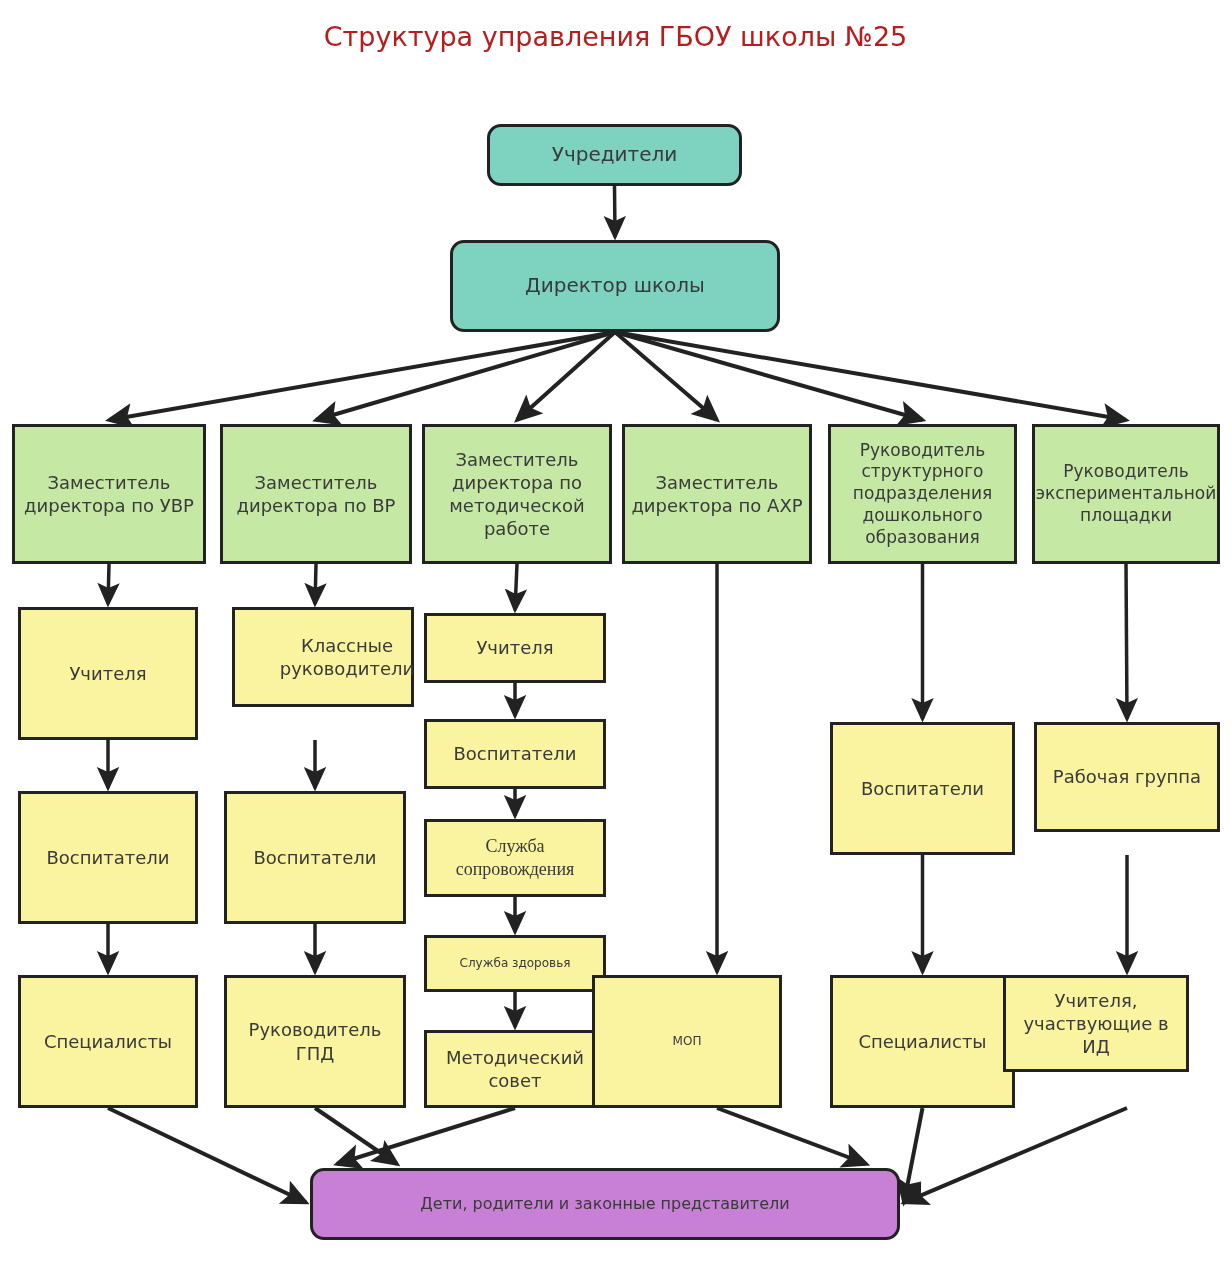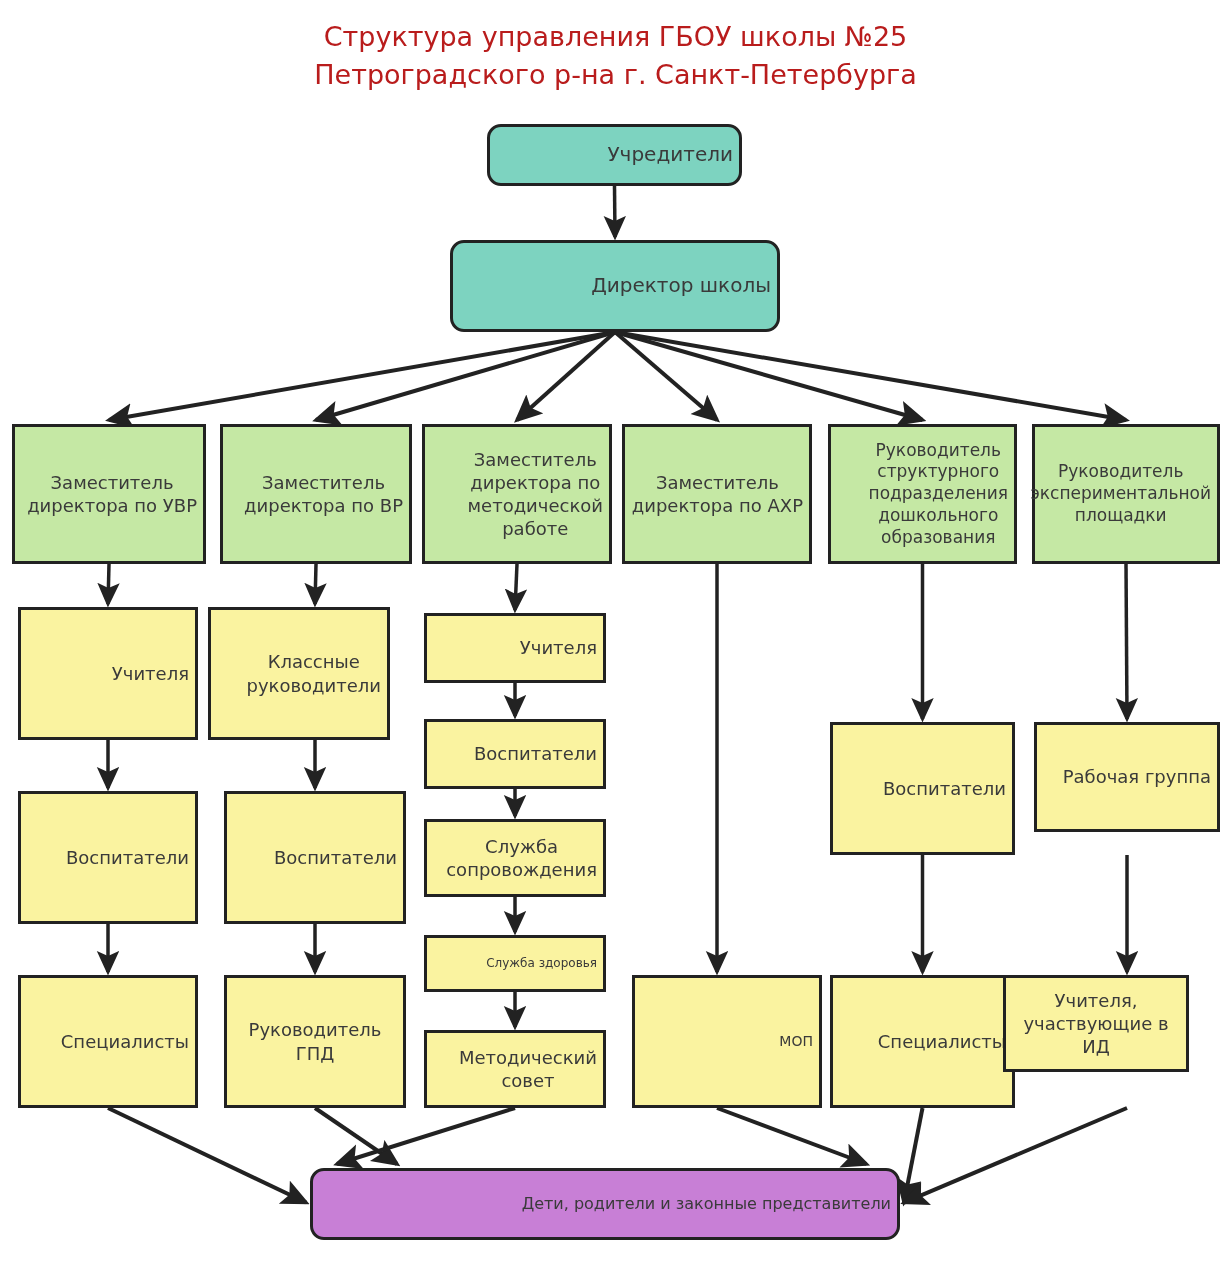--- a/index.html
+++ b/index.html
@@ -27,21 +27,21 @@
     width: 1231px;
     height: 1269px;
     pointer-events: none;
     z-index: 1;
   }
   .node {
     position: absolute;
     box-sizing: border-box;
     display: flex;
     align-items: center;
-    justify-content: flex-end;
+    justify-content: center;
     text-align: center;
     line-height: 1.28;
     z-index: 2;
     border: 3px solid #222222;
   }
   .node .label {
     display: block;
     padding: 0 6px;
     white-space: pre-line;
   }
@@ -63,21 +63,20 @@
   }
   #title .tline { display: block; }
 </style>
 </head>
 <body>
 
 <div id="chart-root">
 
   <div id="title">
     <span class="tline">Структура управления ГБОУ школы №25</span>
-    <span class="tline">Петроградского р-на г. Санкт-Петербурга</span>
   </div>
 
   <svg id="edges" viewBox="0 0 1231 1269">
       <defs>
         <marker id="arrowhead" markerWidth="7" markerHeight="7" refX="6" refY="3.2" orient="auto" markerUnits="strokeWidth">
           <path d="M0,0 L7,3.2 L0,6.4 L1.4,3.2 Z" fill="#222222"></path>
         </marker>
       </defs>
       <line x1="614.5" y1="186" x2="615" y2="237" stroke="#222222" stroke-width="3.5" marker-end="url(#arrowhead)"></line>
       <line x1="615" y1="332" x2="109" y2="420" stroke="#222222" stroke-width="4" marker-end="url(#arrowhead)"></line>
@@ -149,48 +148,48 @@
       </div>
       <div class="node yellow" style="left: 18px; top: 607px; width: 180px; height: 133px; font-size: 18px;">
         <span class="label">Учителя</span>
       </div>
       <div class="node yellow" style="left: 18px; top: 791px; width: 180px; height: 133px; font-size: 18px;">
         <span class="label">Воспитатели</span>
       </div>
       <div class="node yellow" style="left: 18px; top: 975px; width: 180px; height: 133px; font-size: 18px;">
         <span class="label">Специалисты</span>
       </div>
-      <div class="node yellow" style="left: 208px; top: 607px; width: 182px; height: 133px; font-size: 18px; padding-left: 48px;">
+      <div class="node yellow" style="left: 232px; top: 607px; width: 182px; height: 100px; font-size: 18px; padding-left: 48px;">
         <span class="label">Классные
 руководители</span>
       </div>
       <div class="node yellow" style="left: 224px; top: 791px; width: 182px; height: 133px; font-size: 18px;">
         <span class="label">Воспитатели</span>
       </div>
       <div class="node yellow" style="left: 224px; top: 975px; width: 182px; height: 133px; font-size: 18px;">
         <span class="label">Руководитель ГПД</span>
       </div>
       <div class="node yellow" style="left: 424px; top: 613px; width: 182px; height: 70px; font-size: 18px;">
         <span class="label">Учителя</span>
       </div>
       <div class="node yellow" style="left: 424px; top: 719px; width: 182px; height: 70px; font-size: 18px;">
         <span class="label">Воспитатели</span>
       </div>
-      <div class="node yellow" style="left: 424px; top: 819px; width: 182px; height: 78px; font-size: 18px;">
+      <div class="node yellow" style="left: 424px; top: 819px; width: 182px; height: 78px; font-size: 18px; font-family: Liberation Serif, serif;">
         <span class="label">Служба
 сопровождения</span>
       </div>
       <div class="node yellow" style="left: 424px; top: 935px; width: 182px; height: 57px; font-size: 12px;">
         <span class="label">Служба здоровья</span>
       </div>
       <div class="node yellow" style="left: 424px; top: 1030px; width: 182px; height: 78px; font-size: 18px;">
         <span class="label">Методический
 совет</span>
       </div>
-      <div class="node yellow" style="left: 632px; top: 975px; width: 190px; height: 133px; font-size: 14px;">
+      <div class="node yellow" style="left: 592px; top: 975px; width: 190px; height: 133px; font-size: 12px;">
         <span class="label">МОП</span>
       </div>
       <div class="node yellow" style="left: 830px; top: 722px; width: 185px; height: 133px; font-size: 18px;">
         <span class="label">Воспитатели</span>
       </div>
       <div class="node yellow" style="left: 830px; top: 975px; width: 185px; height: 133px; font-size: 18px;">
         <span class="label">Специалисты</span>
       </div>
       <div class="node yellow" style="left: 1034px; top: 722px; width: 186px; height: 110px; font-size: 18px;">
         <span class="label">Рабочая группа</span>

